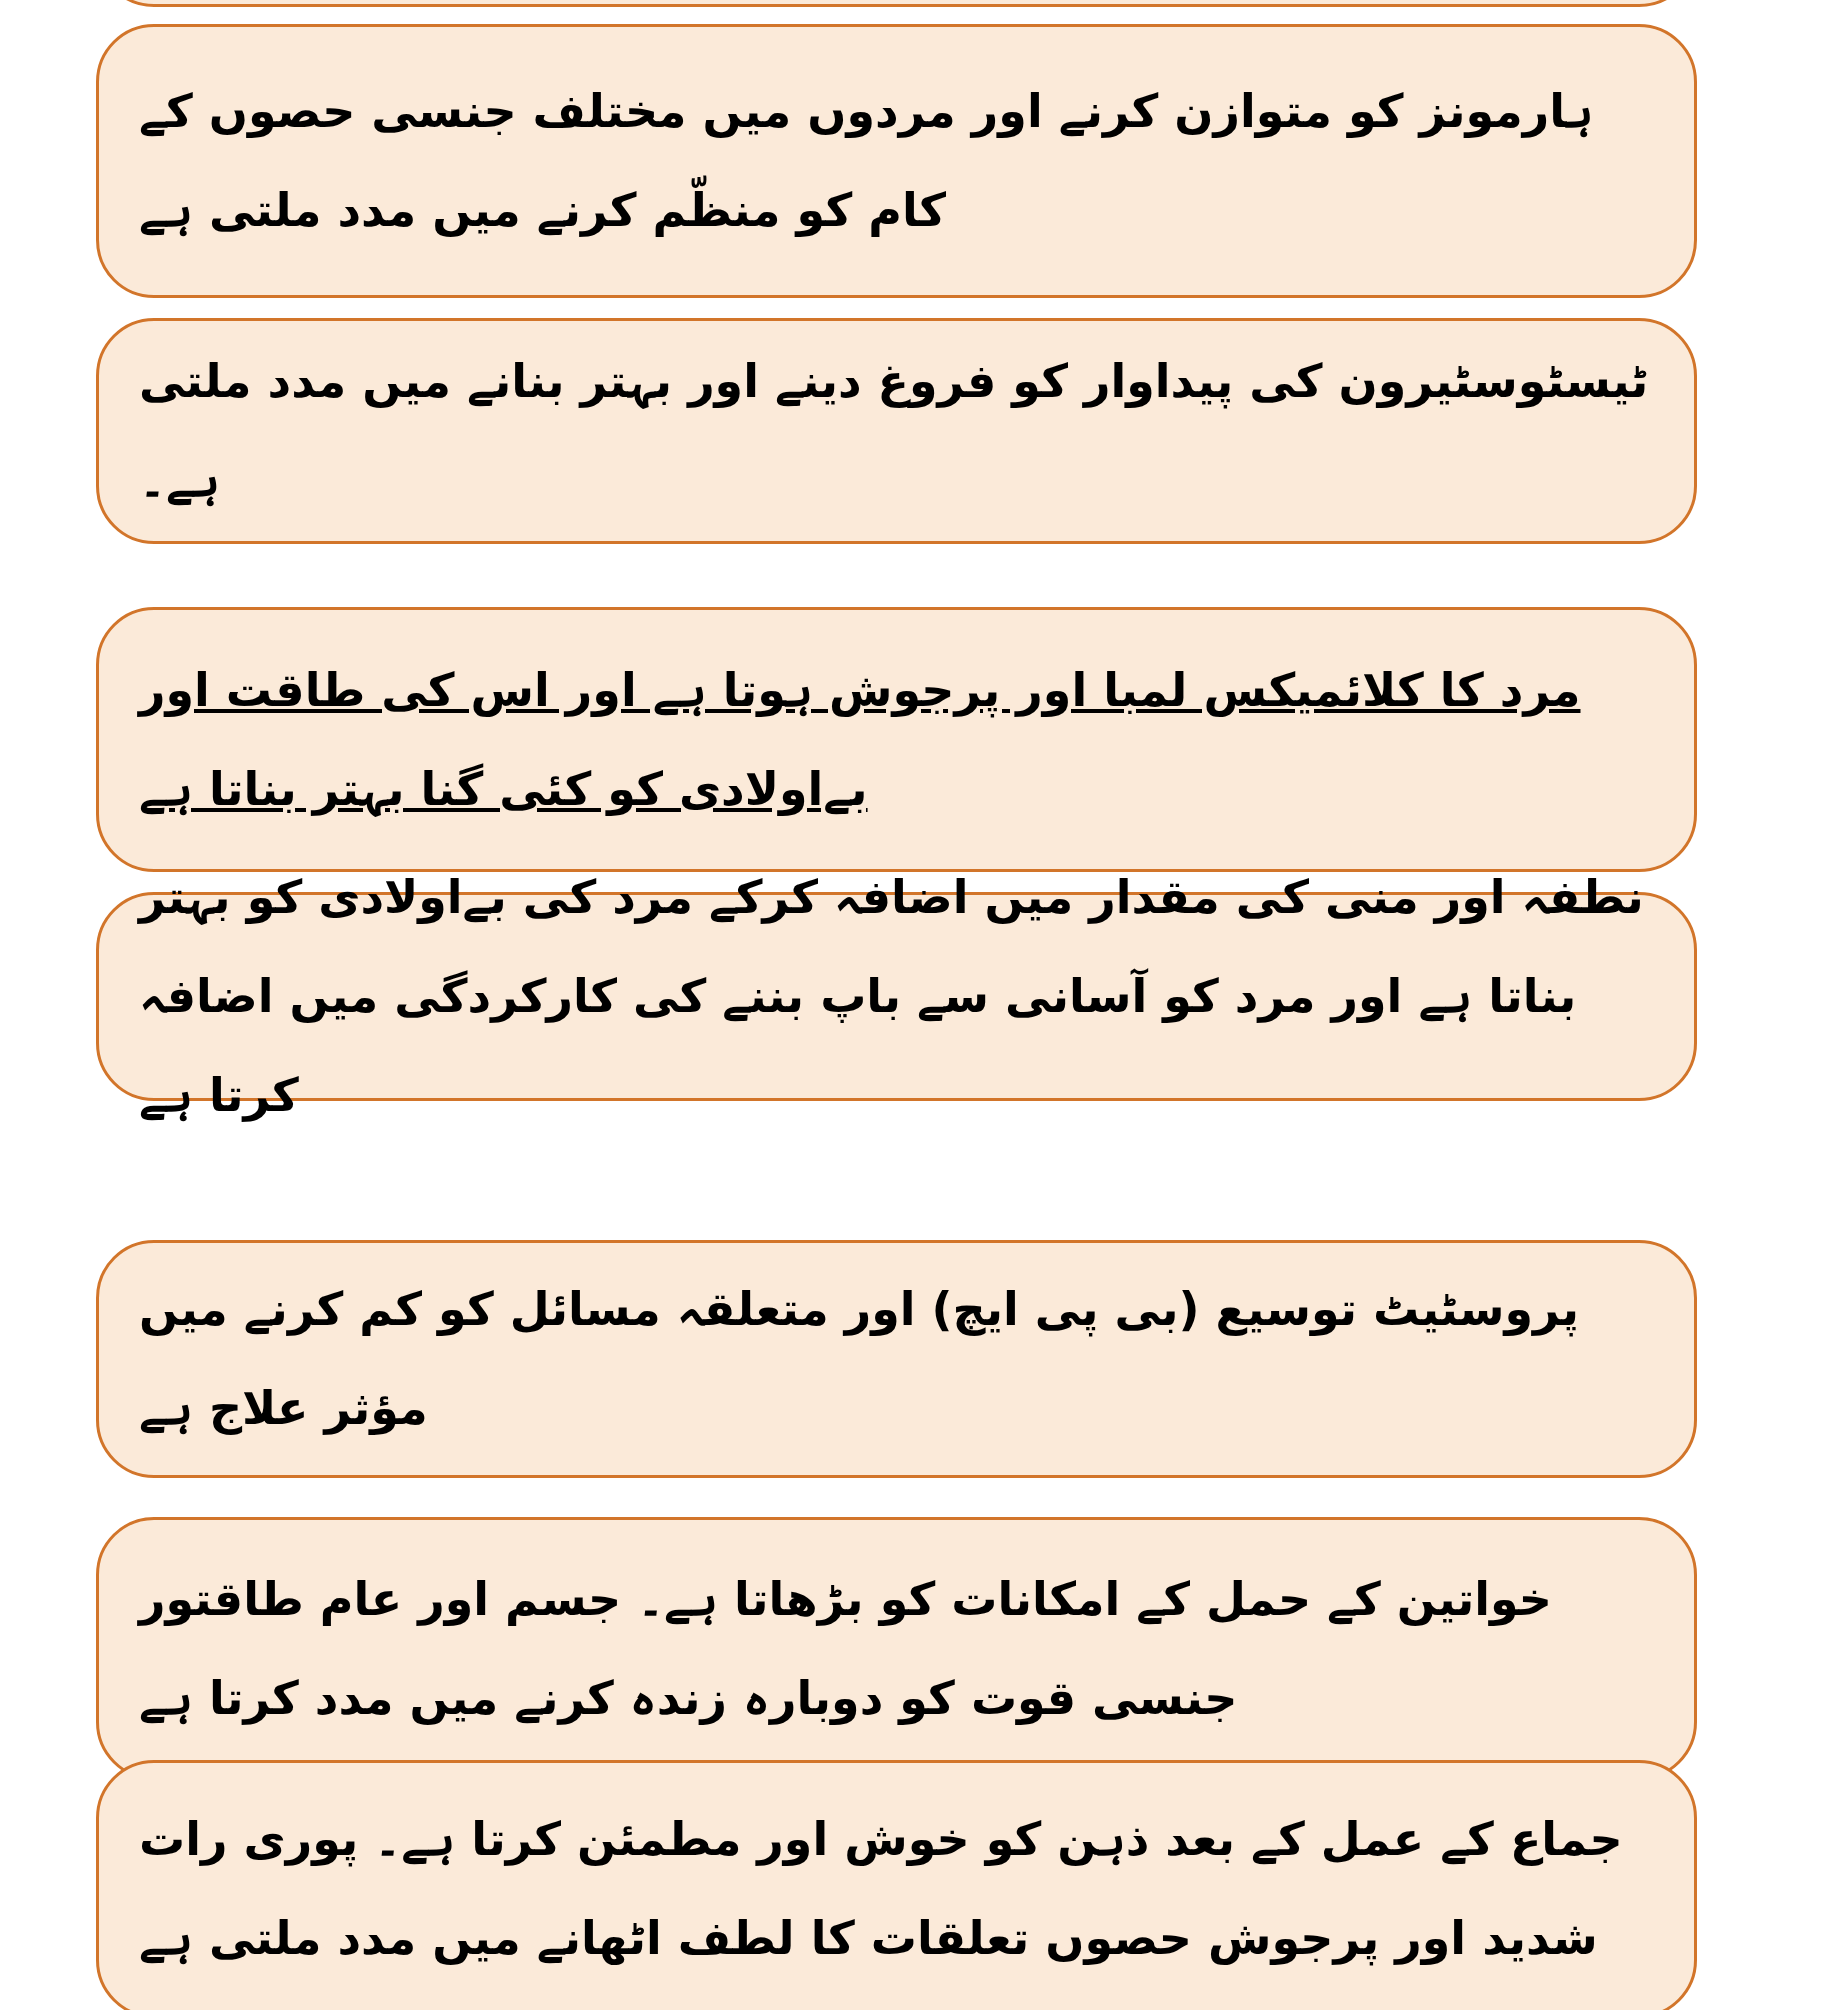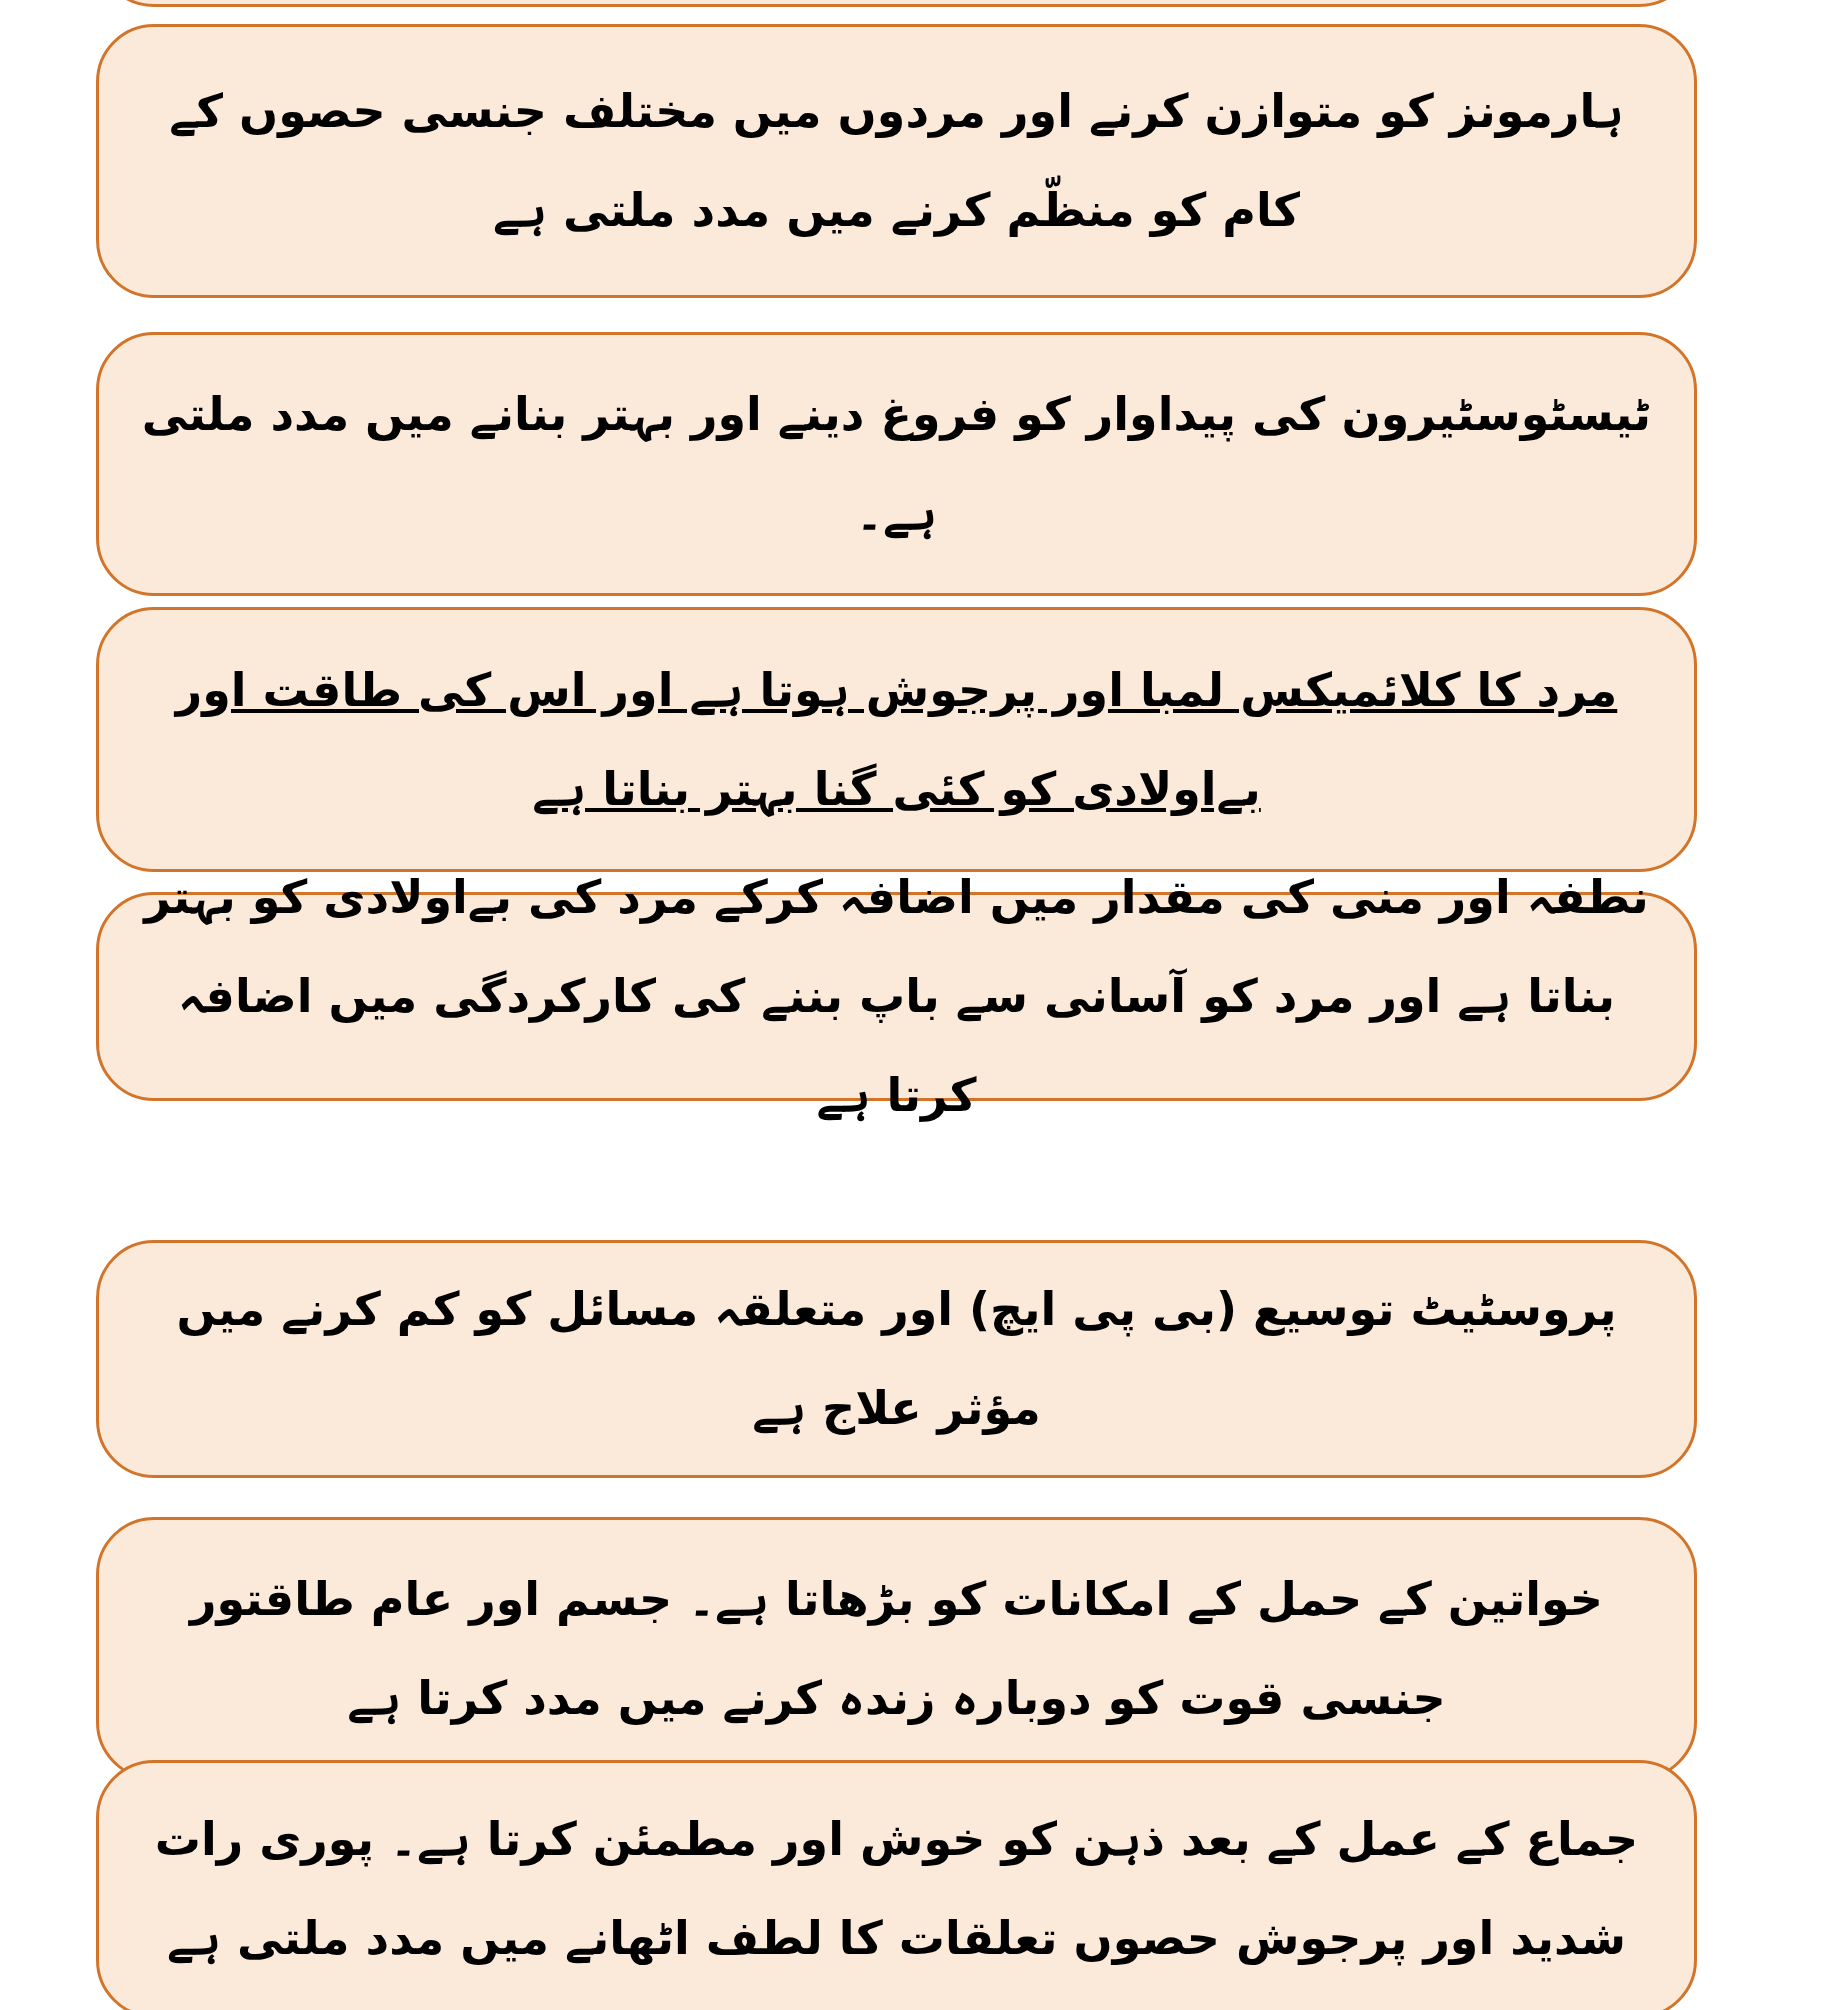--- a/index.html
+++ b/index.html
@@ -27,31 +27,31 @@
     display: flex;
     align-items: center;
     justify-content: center;
     padding: 12.8px 40px;
   }
   .tbox .box-text {
     margin: 0;
     width: 100%;
     direction: rtl;
     unicode-bidi: embed;
-    text-align: center;
+    text-align: left;
     font-size: 46px;
     font-weight: bold;
     color: #000000;
     line-height: 2.15;
     font-family: "DejaVu Sans", sans-serif;
   }
   
   .tbox-0 { top: -137px; height: 144px; }   
   .tbox-1 { top: 24px;   height: 274px; }
-  .tbox-2 { top: 332px;  height: 264px; }
+  .tbox-2 { top: 318px;  height: 226px; }
   .tbox-3 { top: 607px;  height: 265px; text-decoration: underline; }
   .tbox-4 { top: 892px;  height: 209px; }
   .tbox-5 { top: 1240px; height: 238px; }
   .tbox-6 { top: 1517px; height: 263px; }
   .tbox-7 { top: 1760px; height: 258px; }
 </style>
 </head>
 <body>
 
 <div class="page">

